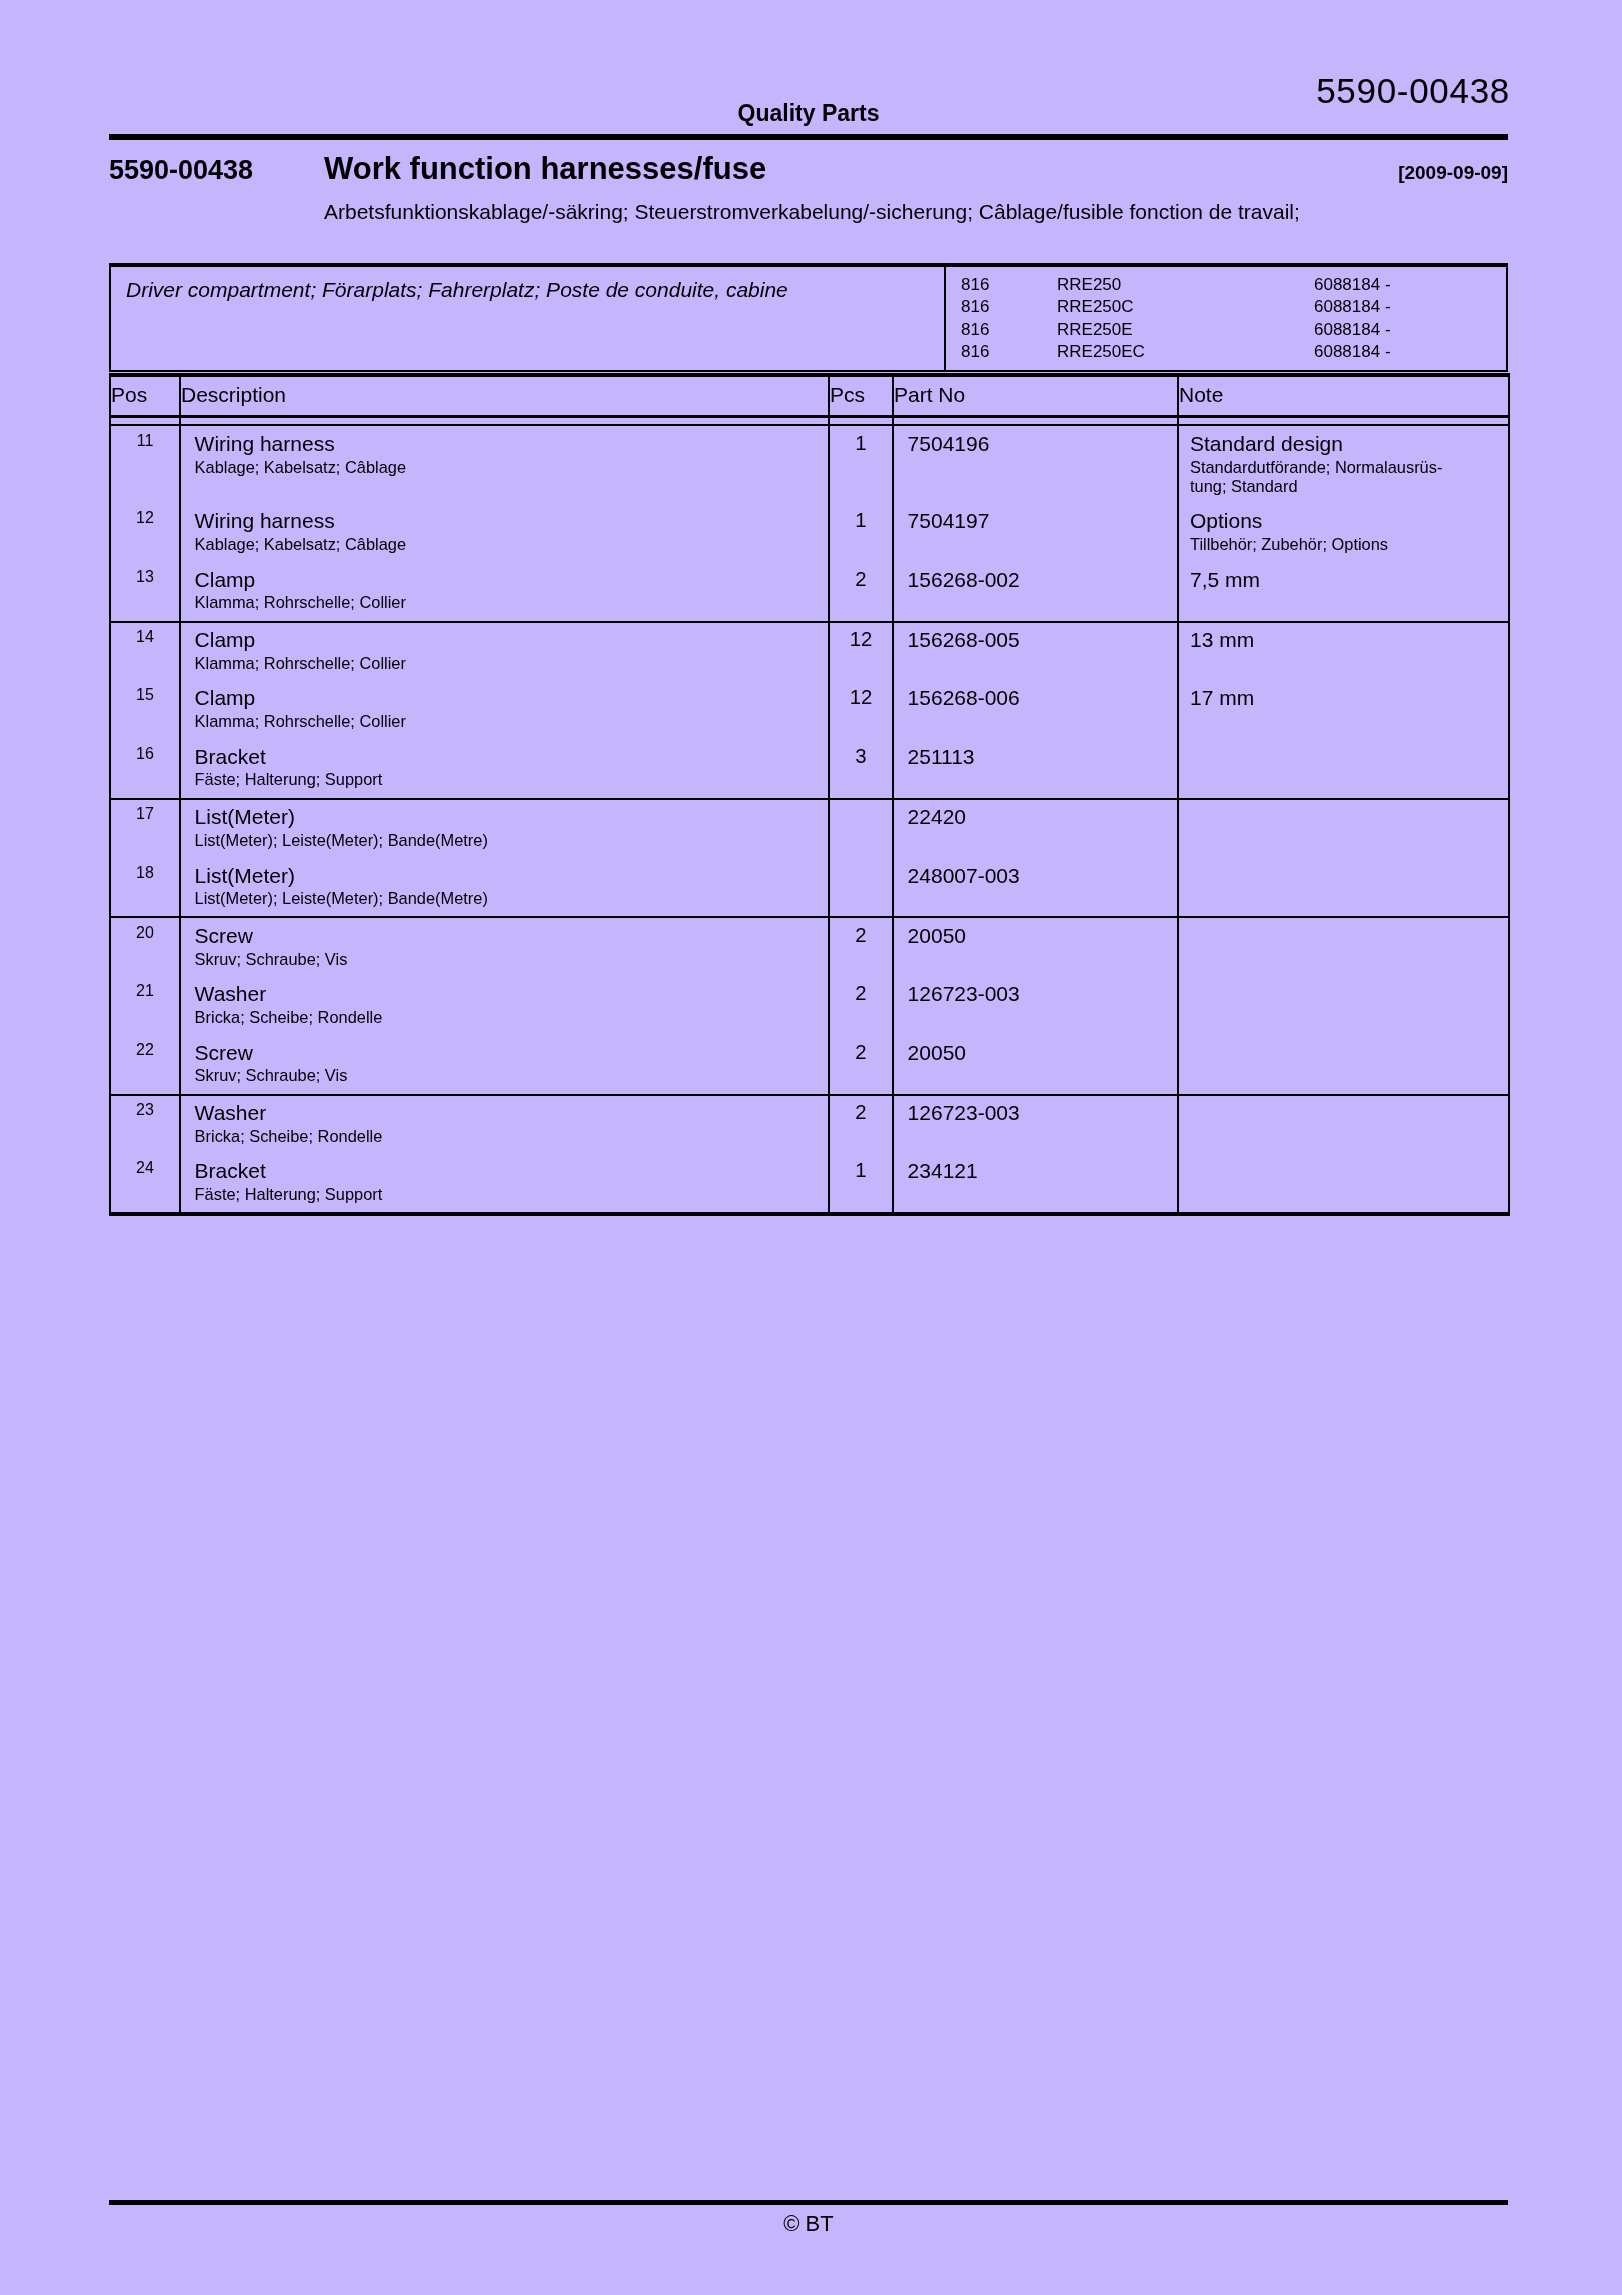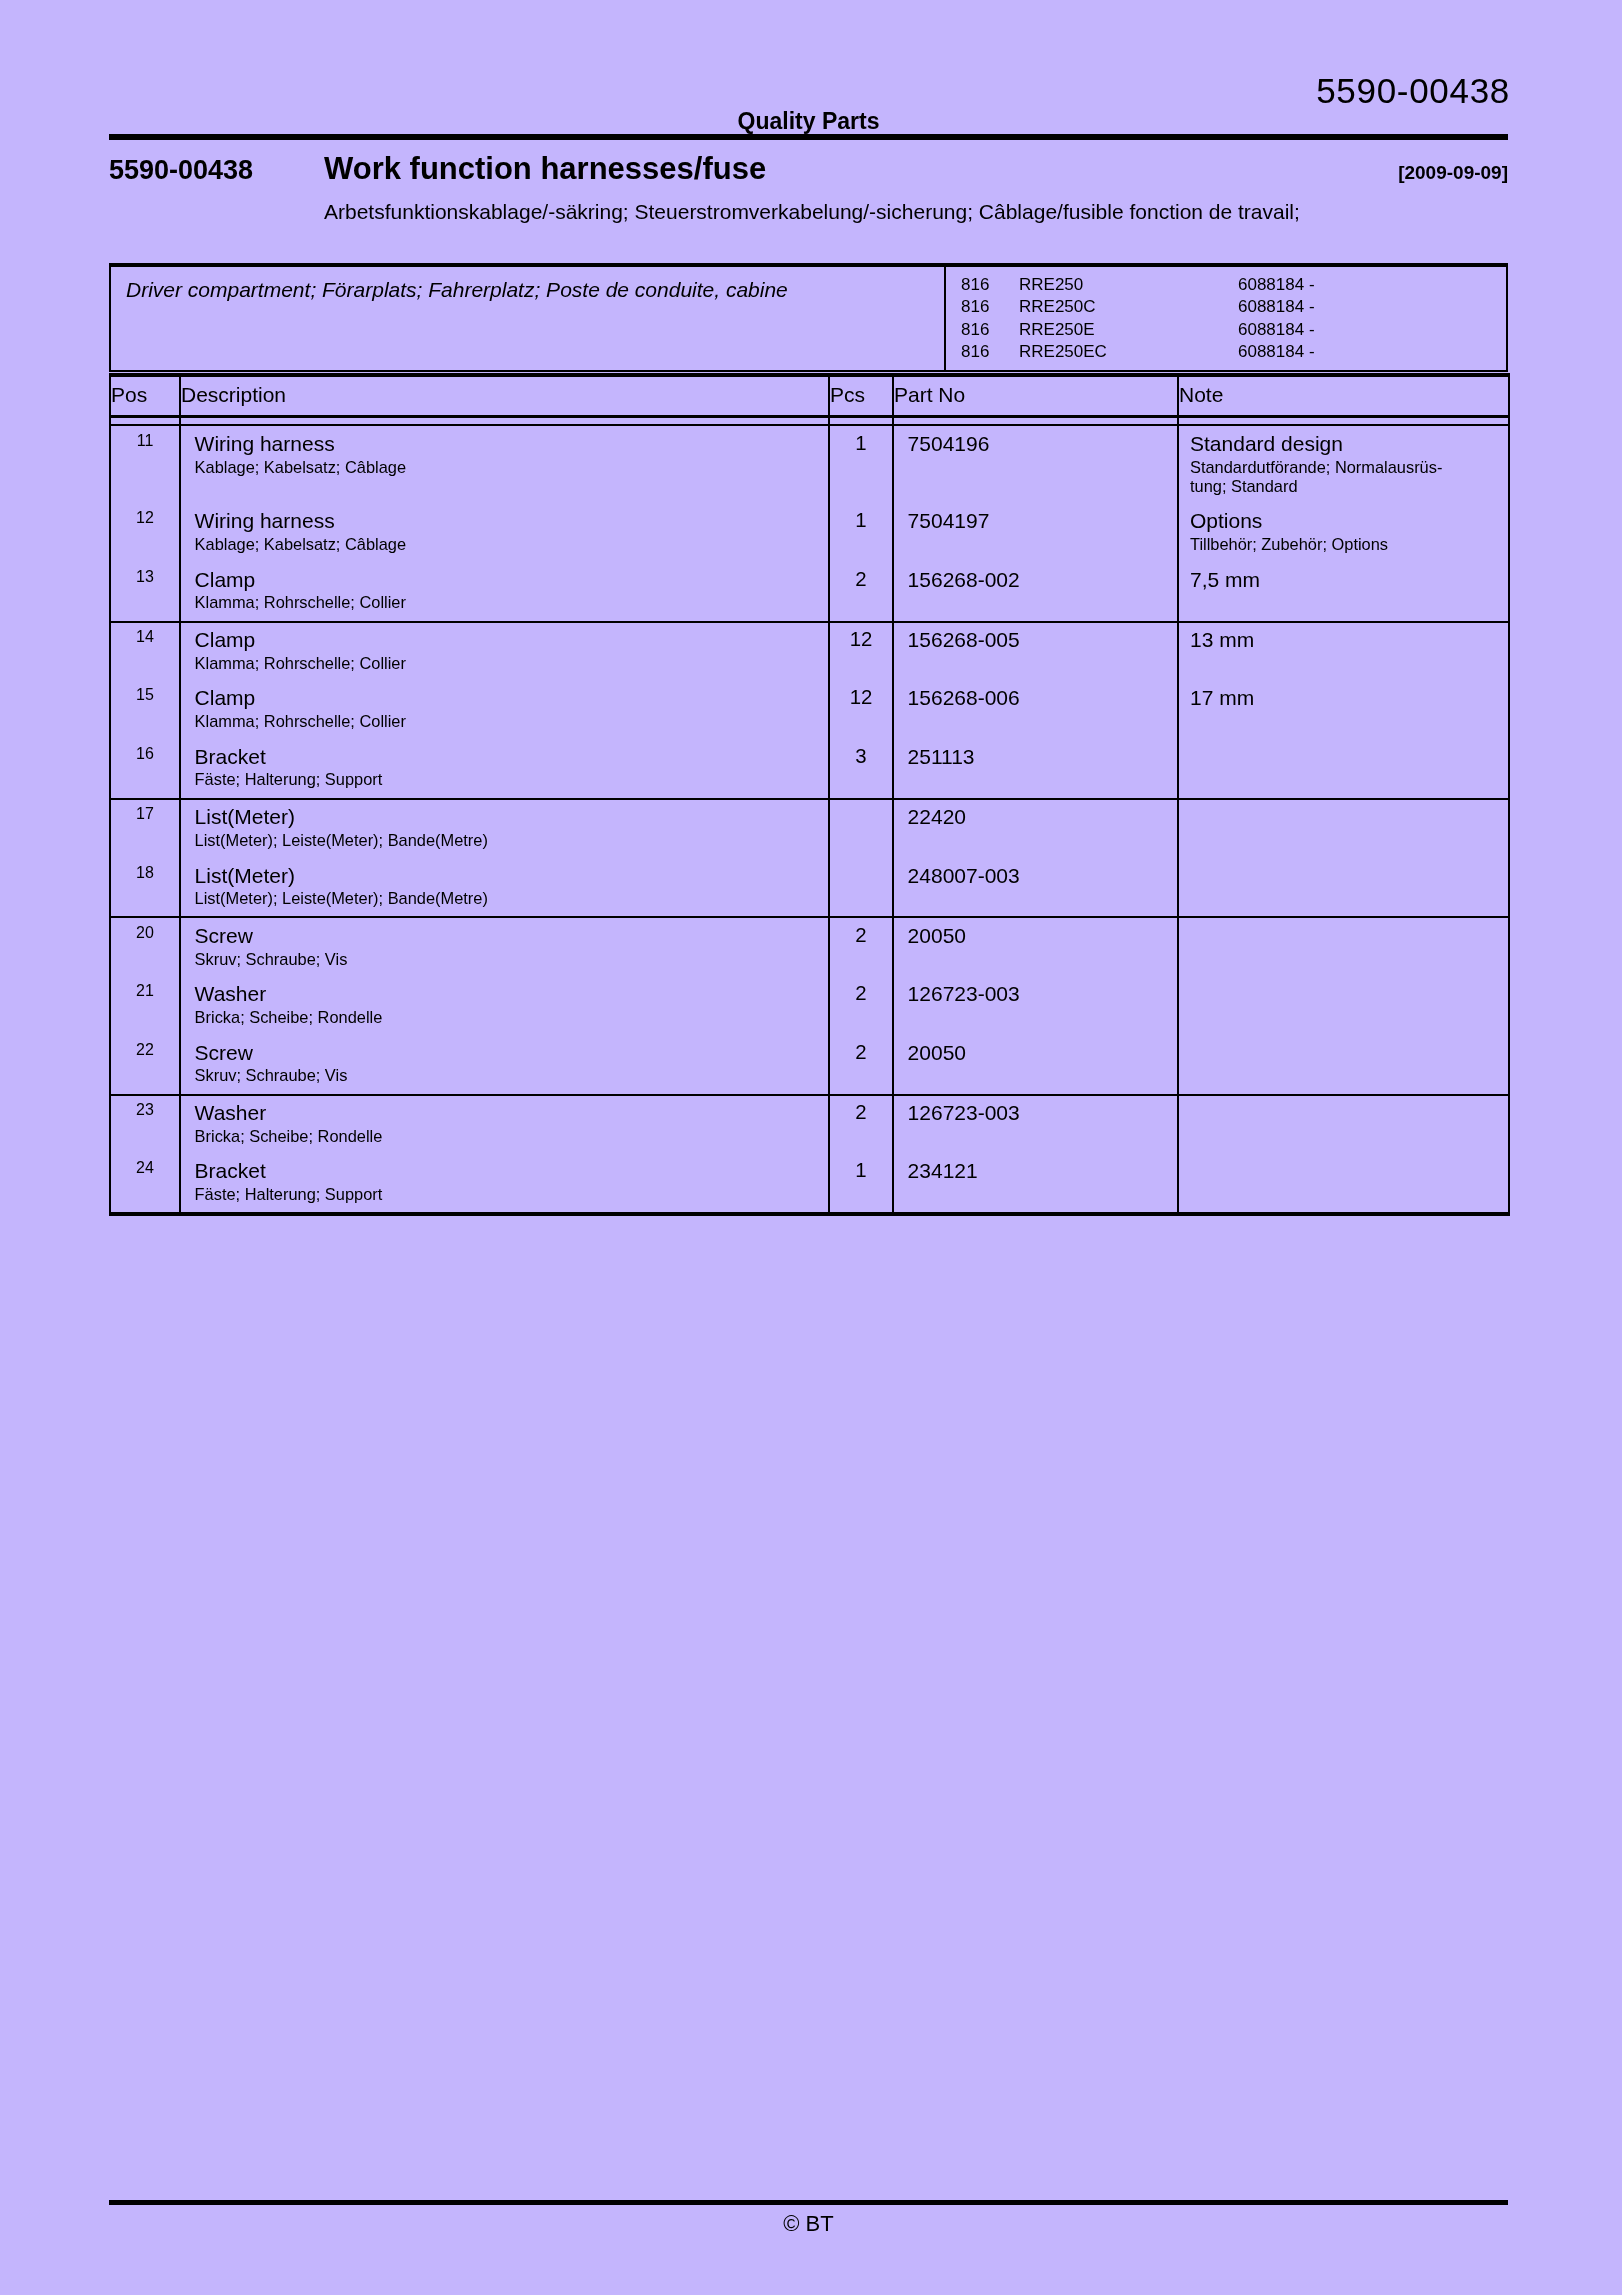--- a/index.html
+++ b/index.html
@@ -13,21 +13,21 @@
   }
   .abs { position:absolute; }
 
   
   .page-code-top {
     top:71px; right:112px;
     font-size:35px; font-weight:400; letter-spacing:0.7px;
   }
   .center-title {
     top:100px; left:109px; width:1399px;
-    text-align:center; font-size:23px; font-weight:700;margin-top:8px;
+    text-align:center; font-size:23px; font-weight:700;
   }
   .top-rule {
     top:134px; left:109px; width:1399px; height:5.5px; background:#000;
   }
 
   
   .title-block { top:151px; left:109px; width:1399px; }
   .title-row { display:flex; align-items:baseline; }
   .doc-code { width:215px; font-size:27px; font-weight:700; flex:0 0 auto; }
   .doc-title { flex:1 1 auto; font-size:31px; font-weight:700; }
@@ -45,21 +45,21 @@
     display:flex;
   }
   .scope-caption {
     flex:1 1 auto; padding:11px 4px 0 15px;
     font-style:italic; font-size:21px;
   }
   .scope-models {
     flex:0 0 562px; border-left:2px solid #000;
     padding:6.8px 0 0 15px; box-sizing:border-box;
   }
-  .scope-model-row { display:grid; grid-template-columns:58px 219px auto; font-size:17px; line-height:22.5px; }
+  .scope-model-row { display:grid; grid-template-columns:58px 219px auto; font-size:17px; line-height:22.5px;gap:38px; }
 
   
   .parts-table {
     position:absolute; top:373px; left:109px; width:1399px;
     border-collapse:collapse; table-layout:fixed;
     border:2px solid #000; border-top-width:4.1px; border-bottom-width:4.8px;
   }
   .parts-table col.c1 { width:70px; }
   .parts-table col.c2 { width:649px; }
   .parts-table col.c3 { width:64px; }

